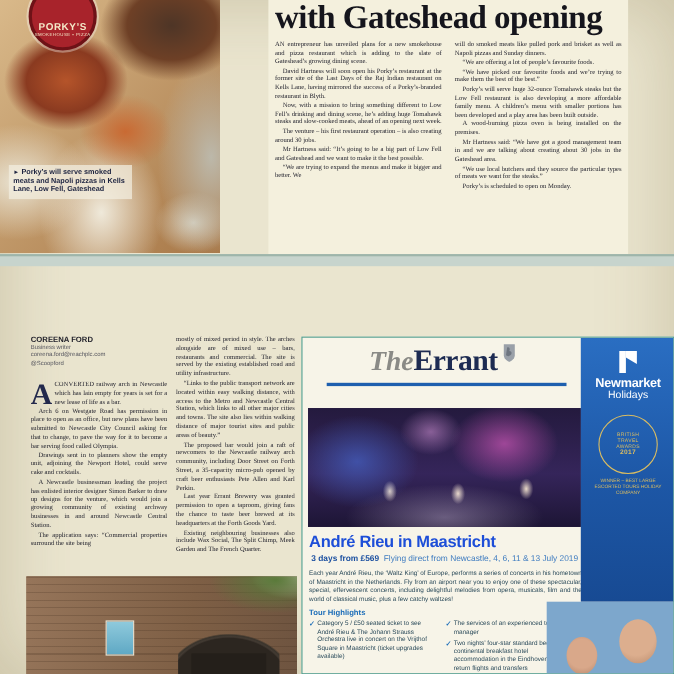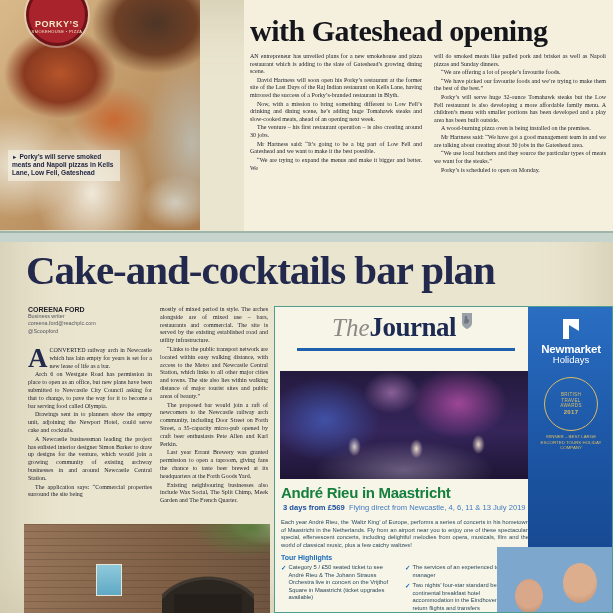--- a/index.html
+++ b/index.html
@@ -26,22 +26,22 @@
     box-shadow:0 0 0 2px rgba(255,255,255,.35);}
   .logo-txt{color:#f4e8c8;font-family:"Liberation Sans",sans-serif;font-weight:bold;
     font-size:9px;letter-spacing:.5px;}
   .logo-sub{color:#f4e8c8;font-family:"Liberation Sans",sans-serif;font-size:4px;letter-spacing:.4px;}
   .photo-caption{position:absolute;left:8px;top:150px;width:112px;padding:3px 4px;
     background:rgba(242,238,224,.72);color:#1c2340;font-weight:bold;font-size:6.6px;
     line-height:1.25;font-family:"Liberation Sans",sans-serif;}
   .cap-arrow{margin-right:2px;font-size:5.5px;}
 
   
-  .top-article{position:absolute;left:244px;top:0;width:369px;height:231px;
-    background:#f4f0dd;padding:16px 6px 0 6px;overflow:hidden;}
+  .top-article{position:absolute;left:244px;top:0;width:327px;height:231px;
+    background:#f4f0dd;padding:1px 6px 0 6px;overflow:hidden;}
   .top-headline{margin:0;font-size:30px;font-weight:bold;color:#15151c;
     letter-spacing:-.5px;line-height:1.0;}
   .top-cols{display:flex;gap:12px;margin-top:7px;}
   .ncol{width:172px;font-size:6px;line-height:1.27;color:#23232e;text-align:justify;}
   .ncol p{margin:0 0 1px 0;text-indent:7px;}
   .ncol p.nofirst{text-indent:0;}
 
   
   .teal-band{position:absolute;left:0;top:231px;width:613px;height:11px;
     background:#c7d4cd;border-top:2px solid #9eb5aa;}
@@ -80,38 +80,38 @@
   .arch-door{position:absolute;left:150px;top:70px;width:68px;height:19px;background:#241f1a;}
   .arch-sign{position:absolute;left:72px;top:40px;width:26px;height:32px;
     background:linear-gradient(180deg,#8fcadc 0%,#5fa8c4 100%);border:1px solid #e8e4d4;}
 
   
   .ad-box{position:absolute;left:274px;top:306px;width:339px;height:307px;
     background:#f7f4e8;border:1.5px solid #4f9d8e;overflow:hidden;
     font-family:"Liberation Sans",sans-serif;}
   .masthead{position:absolute;left:4px;top:5px;width:248px;text-align:center;
     font-family:"Liberation Serif",serif;white-space:nowrap;}
-  .mast-the{font-style:italic;font-size:25px;color:#8a8a86;}
+  .mast-the{font-style:italic;font-size:25px;color:#8a8a86;font-weight:bold;}
   .mast-journal{font-weight:bold;font-size:27px;color:#1d2b52;letter-spacing:-.5px;}
   .crest{vertical-align:super;}
   .blue-rule{position:absolute;left:22px;top:41px;width:218px;height:3px;background:#1e5fae;}
   .tagline{position:absolute;left:6px;top:47px;font-weight:bold;font-size:12px;color:#1a6cb8;}
   .concert-photo{position:absolute;left:5px;top:64px;width:248px;height:108px;
     background-color:#2e1f4a;
     background-image:
       radial-gradient(70px 50px at 72% 30%, rgba(186,80,170,.8) 0%, rgba(0,0,0,0) 70%),
       radial-gradient(80px 60px at 18% 45%, rgba(70,100,200,.7) 0%, rgba(0,0,0,0) 70%),
       radial-gradient(40px 30px at 45% 20%, rgba(230,160,230,.5) 0%, rgba(0,0,0,0) 70%),
       radial-gradient(120px 40px at 50% 92%, rgba(240,220,250,.35) 0%, rgba(0,0,0,0) 75%),
       radial-gradient(8px 12px at 30% 70%, #e8d8c8 0%, rgba(0,0,0,0) 80%),
       radial-gradient(8px 12px at 55% 72%, #e8d8c8 0%, rgba(0,0,0,0) 80%),
       radial-gradient(8px 12px at 80% 68%, #e8d8c8 0%, rgba(0,0,0,0) 80%),
       linear-gradient(180deg,#241a3e 0%,#35255a 55%,#1d1535 100%);}
   .andre-heading{position:absolute;left:6px;top:177px;font-weight:bold;font-size:15px;
-    color:#15803d;letter-spacing:-.3px;}
+    color:#1d4ed8;letter-spacing:-.3px;}
   .price-line{position:absolute;left:8px;top:196px;width:248px;font-size:7.6px;color:#3f7cc0;}
   .price{font-weight:bold;color:#1b4fa0;}
   .ad-body{position:absolute;left:6px;top:212px;width:248px;font-size:5.8px;
     line-height:1.3;color:#2a4a5a;text-align:justify;}
   .hl-label{position:absolute;left:6px;top:247px;font-weight:bold;font-size:7px;color:#1a6cb8;}
   .hl-col{position:absolute;top:257px;width:118px;font-size:5.8px;line-height:1.3;color:#2a4a5a;}
   .hl-a{left:6px;}
   .hl-b{left:130px;width:116px;}
   .hl-item{display:flex;gap:2px;margin-bottom:3px;}
   .check{color:#1a6cb8;font-weight:bold;font-size:6.5px;}
@@ -176,21 +176,20 @@
         <p>A wood-burning pizza oven is being installed on the premises.</p>
         <p>Mr Hartness said: “We have got a good management team in and we are talking about creating about 30 jobs in the Gateshead area.</p>
         <p>“We use local butchers and they source the particular types of meats we want for the steaks.”</p>
         <p>Porky’s is scheduled to open on Monday.</p>
       </div>
     </div>
   </div>
 
   <div class="teal-band"></div>
 
-  <h2 class="main-headline">Cake-and-cocktails bar plan</h2>
 
   <div class="byline">
     <div class="byline-name">COREENA FORD</div>
     <div class="byline-role">Business writer</div>
     <div class="byline-email">coreena.ford@reachplc.com</div>
     <div class="byline-tw">@Scoopford</div>
   </div>
 
   <div class="main-col col1">
     <p class="nofirst"><span class="dropcap">A</span><span>CONVERTED railway arch in Newcastle which has lain empty for years is set for a new lease of life as a bar.</span></p>
@@ -208,21 +207,21 @@
   </div>
 
   <div class="arch-photo">
     <div class="arch-window"></div>
     <div class="arch-door"></div>
     <div class="arch-sign"></div>
   </div>
 
   <div class="ad-box">
     <div class="masthead">
-      <span class="mast-the">The</span><span class="mast-journal">Journal</span>
+      <span class="mast-the">The</span><span class="mast-journal">Errant</span>
       <svg class="crest" width="14" height="18" viewBox="0 0 14 18">
         <path d="M2 1 h10 v10 c0 4 -5 6 -5 6 s-5 -2 -5 -6 z" fill="#9aa0a8"></path>
         <path d="M5 4 c2 -1 3 1 2 3 c2 0 3 2 1 4 c-1 1 -3 1 -4 0 z" fill="#6f7680"></path>
       </svg>
     </div>
     <div class="blue-rule"></div>
 
     <div class="concert-photo"></div>
 
     <div class="andre-heading">André Rieu in Maastricht</div>

